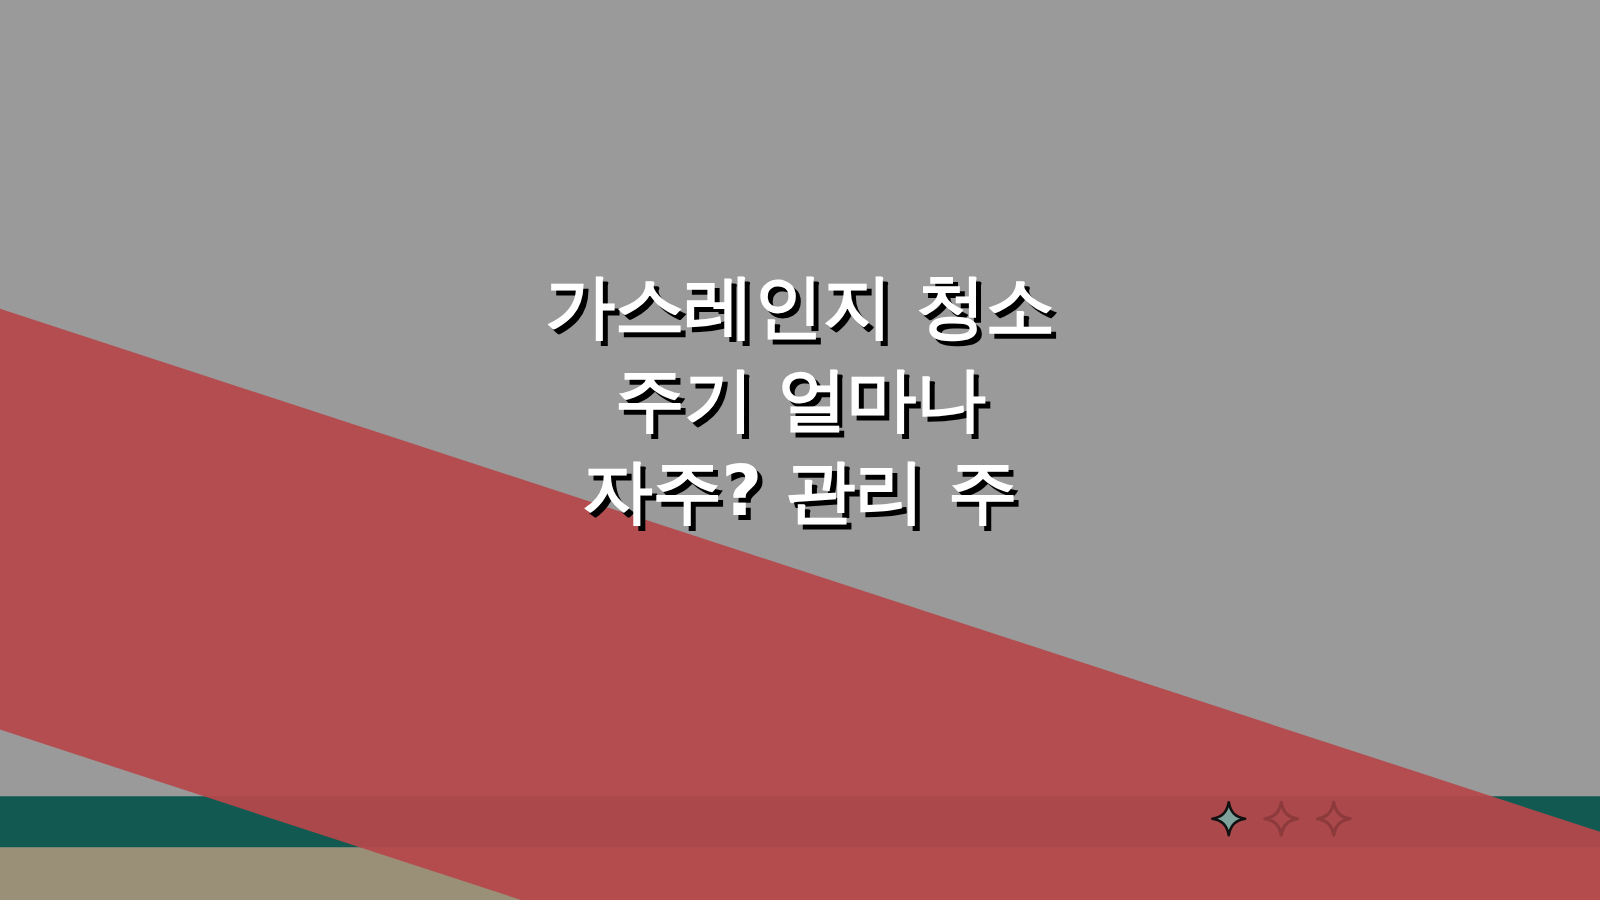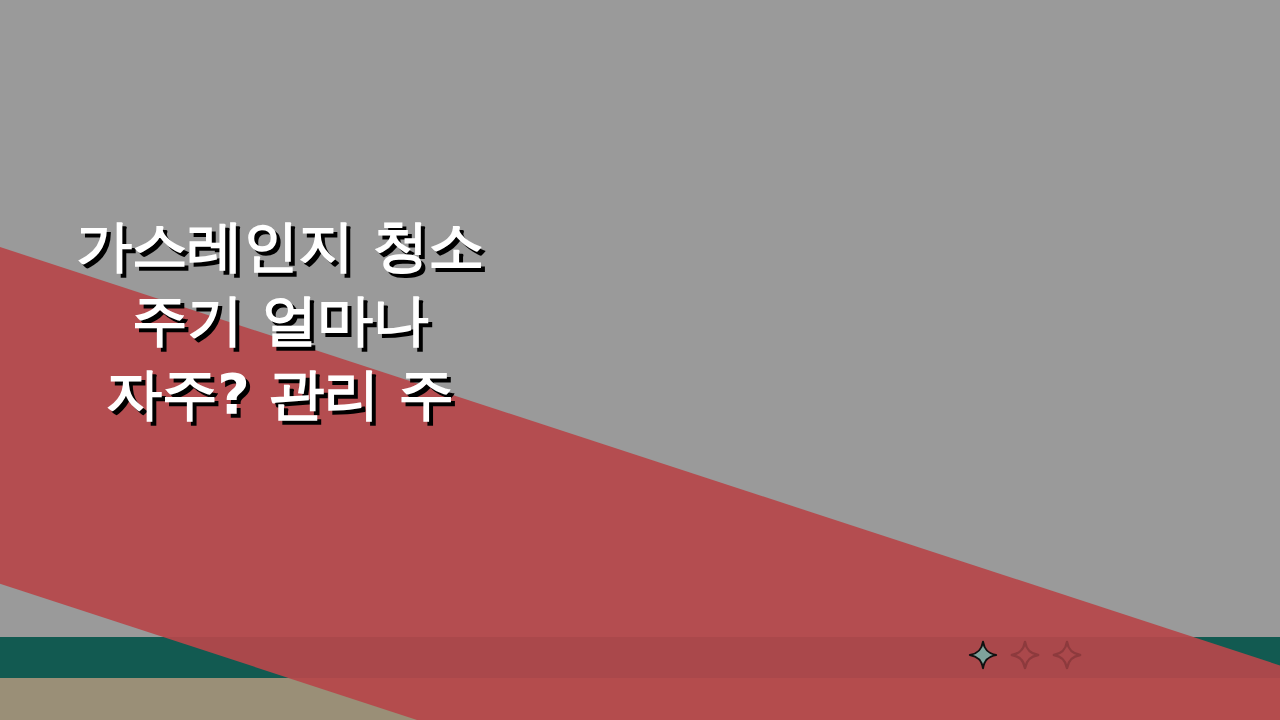--- a/index.html
+++ b/index.html
@@ -49,20 +49,21 @@
 
   
   #headline {
     position: absolute;
     left: 0;
     top: 0;
     width: 1280px;
     height: 640px;
     display: flex;
     align-items: center;
+    justify-content: center;
     pointer-events: none;
   }
   #headline-text {
     width: 560px;
     text-align: center;
     color: #ffffff;
     font-size: 56px;
     line-height: 1.32;
     font-weight: 700;
     letter-spacing: -0.5px;

